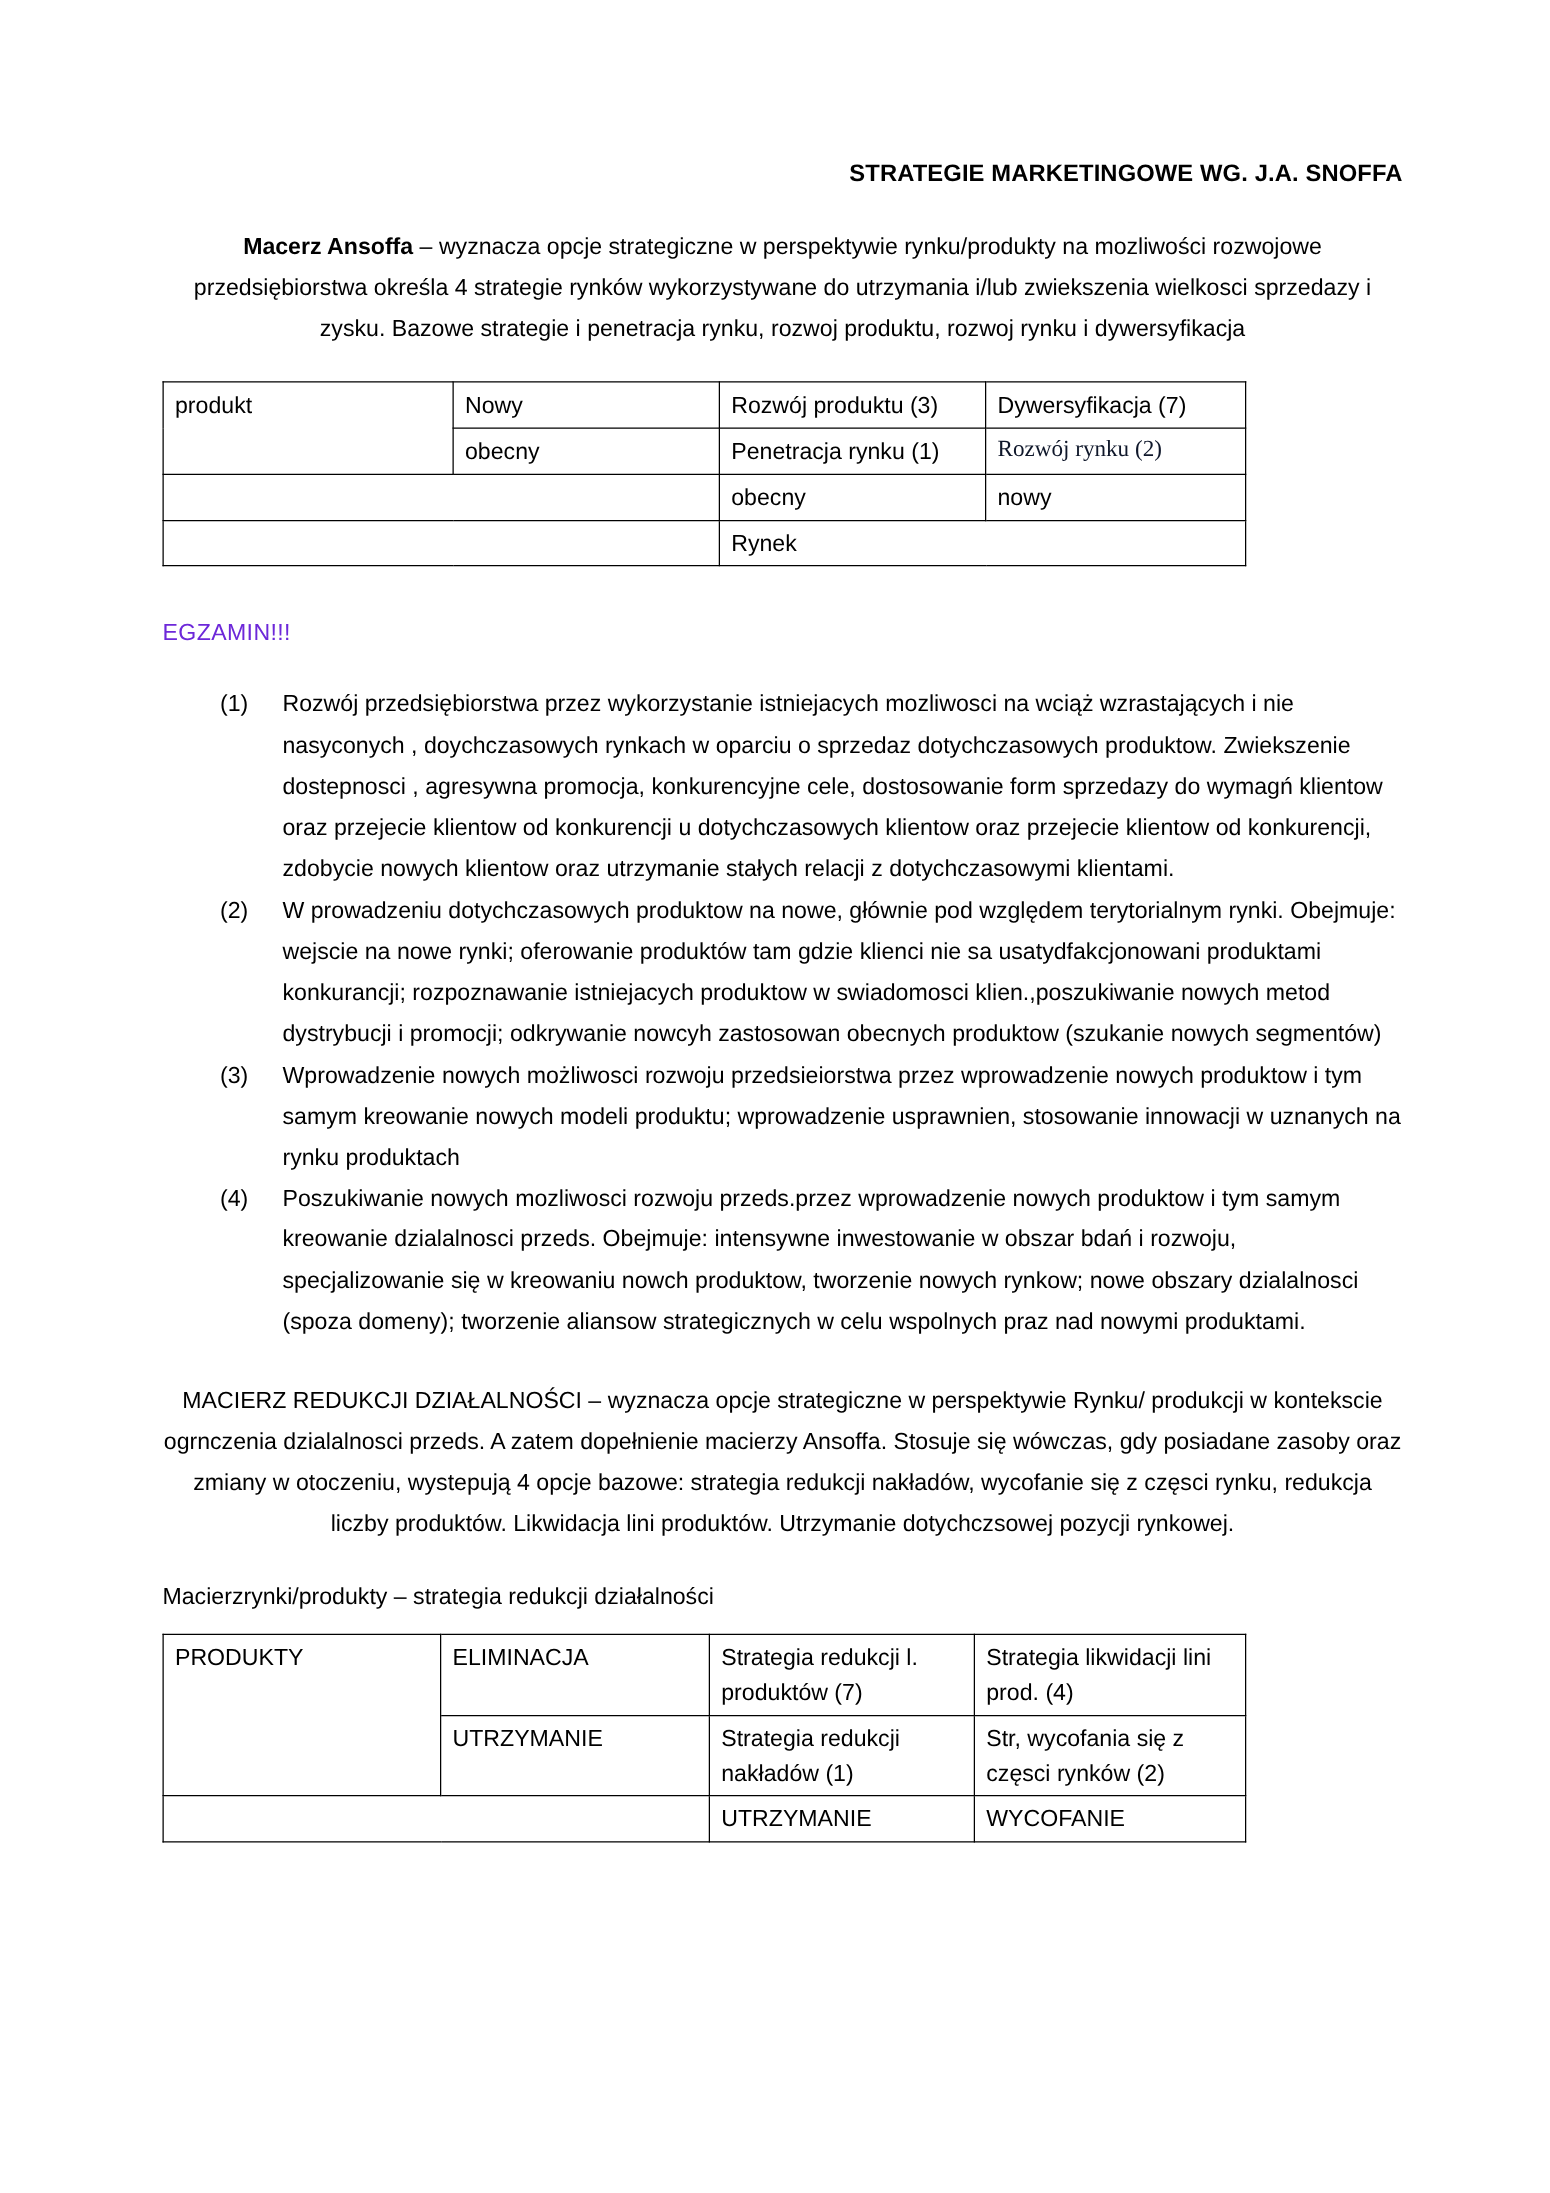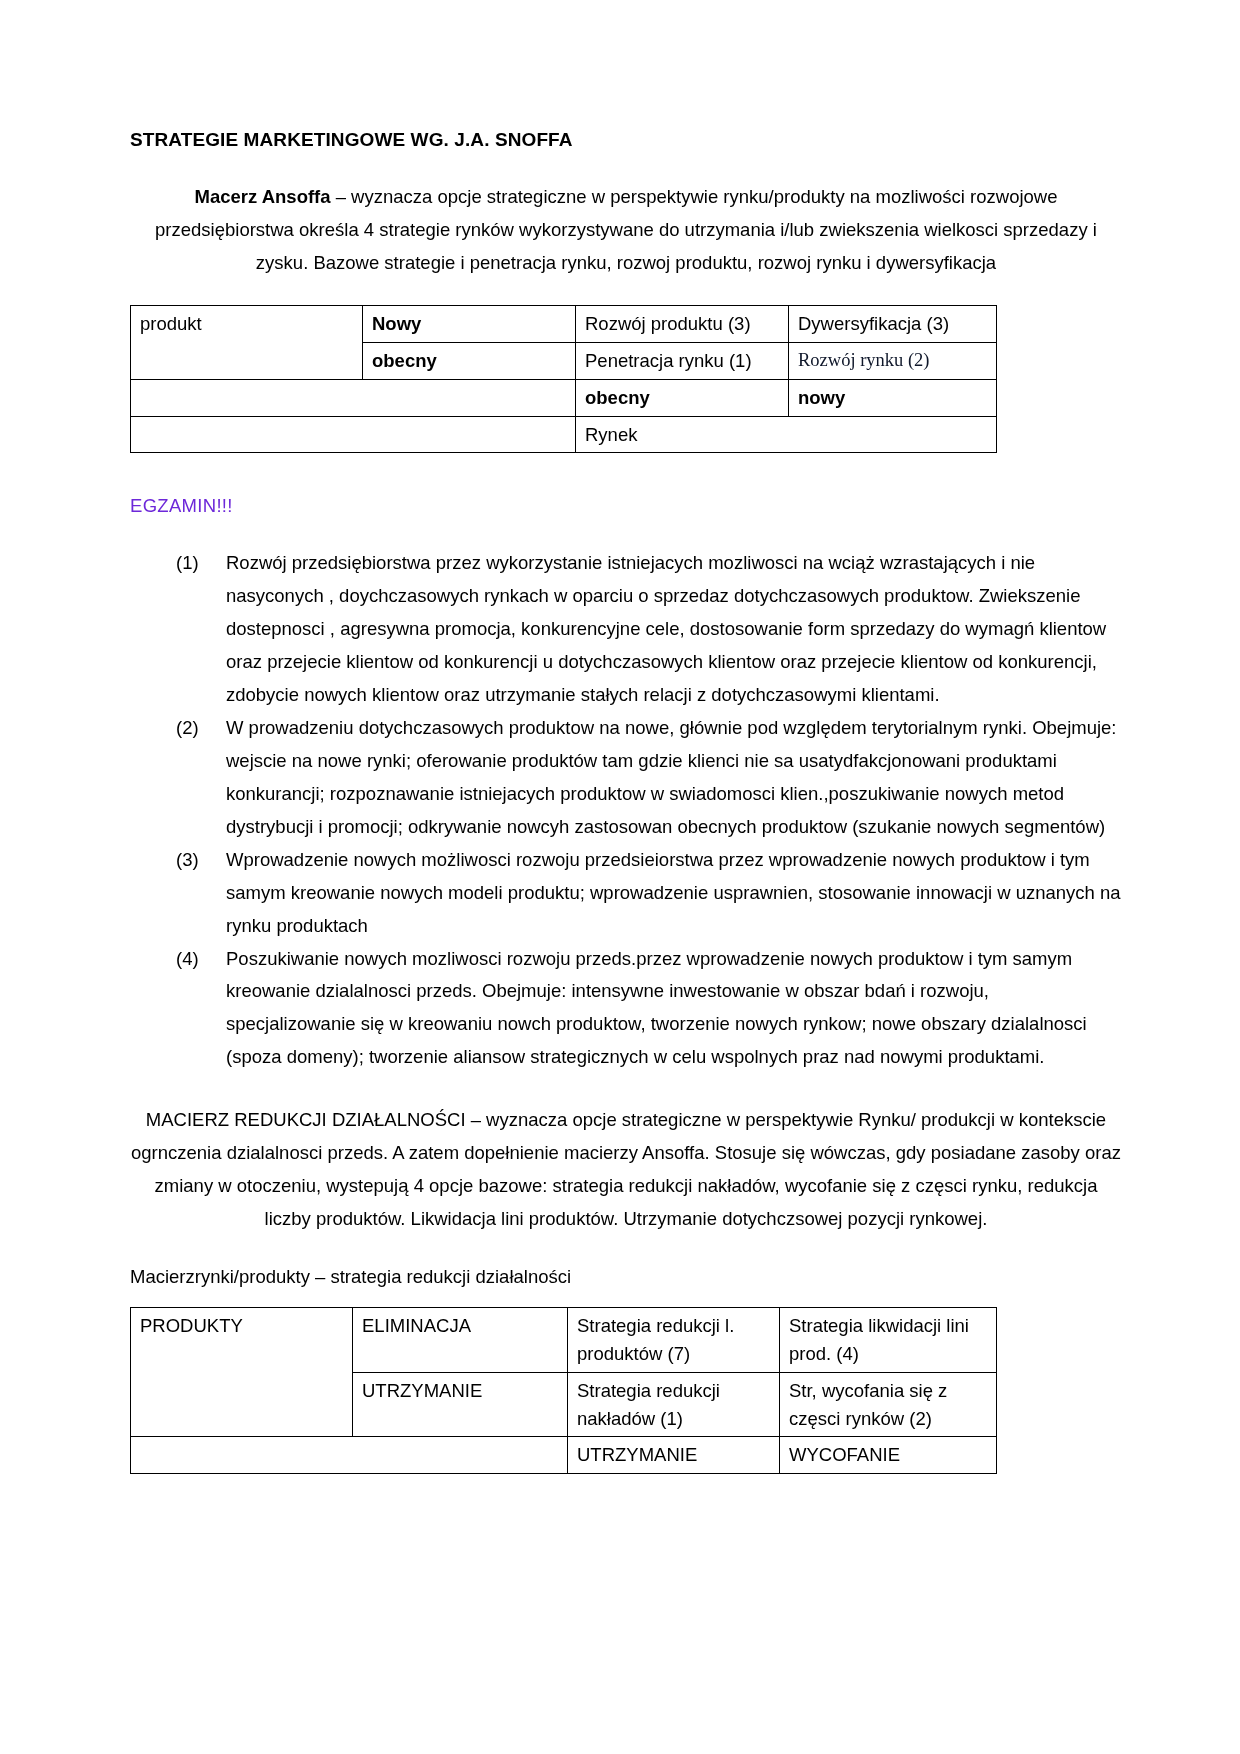--- a/index.html
+++ b/index.html
@@ -17,20 +17,21 @@
     width: 1240px;
     height: 1754px;
     padding: 128px 118px 0 130px;
   }
   .doc-title {
     font-size: 19px;
     font-weight: bold;
     letter-spacing: 0.1px;
     margin: 0 0 28px 0;
     line-height: 1.3;
+    text-align: right;
   }
   .para {
     font-size: 18.5px;
     line-height: 1.78;
     margin: 0 0 12px 0;
     text-align: center;
   }
   .para b { font-weight: bold; }
   .gap-sm { height: 14px; }
   .gap-md { height: 30px; }
@@ -47,21 +48,21 @@
     border: 1.5px solid #000;
     padding: 4px 9px;
     font-size: 18.5px;
     line-height: 1.5;
     vertical-align: top;
     height: 30px;
   }
   td.nb-left { border-left: none; }
   td.nb-top { border-top: none; }
   td.nb-bottom { border-bottom: none; }
-  .b { font-weight: bold; }
+  .b { font-weight: normal; }
   .red { color: #0f172a; font-family: Liberation Serif, serif; }
   .center { text-align: left; }
   .cell-center-v { vertical-align: middle; }
 
   
   .m1 col.c1 { width: 232px; }
   .m1 col.c2 { width: 213px; }
   .m1 col.c3 { width: 213px; }
   .m1 col.c4 { width: 208px; }
 
@@ -123,21 +124,21 @@
           <col class="c1">
           <col class="c2">
           <col class="c3">
           <col class="c4">
         </colgroup>
       <tbody>
         <tr>
           <td rowspan="2" class="center cell-center-v">produkt</td>
           <td class="b">Nowy</td>
           <td>Rozwój produktu (3)</td>
-          <td>Dywersyfikacja (3)</td>
+          <td>Dywersyfikacja (7)</td>
         </tr>
         <tr>
           <td class="b">obecny</td>
           <td>Penetracja rynku (1)</td>
           <td class="red">Rozwój rynku (2)</td>
         </tr>
         <tr>
           <td colspan="2" class="nb-bottom"></td>
           <td class="b">obecny</td>
           <td class="b">nowy</td>

